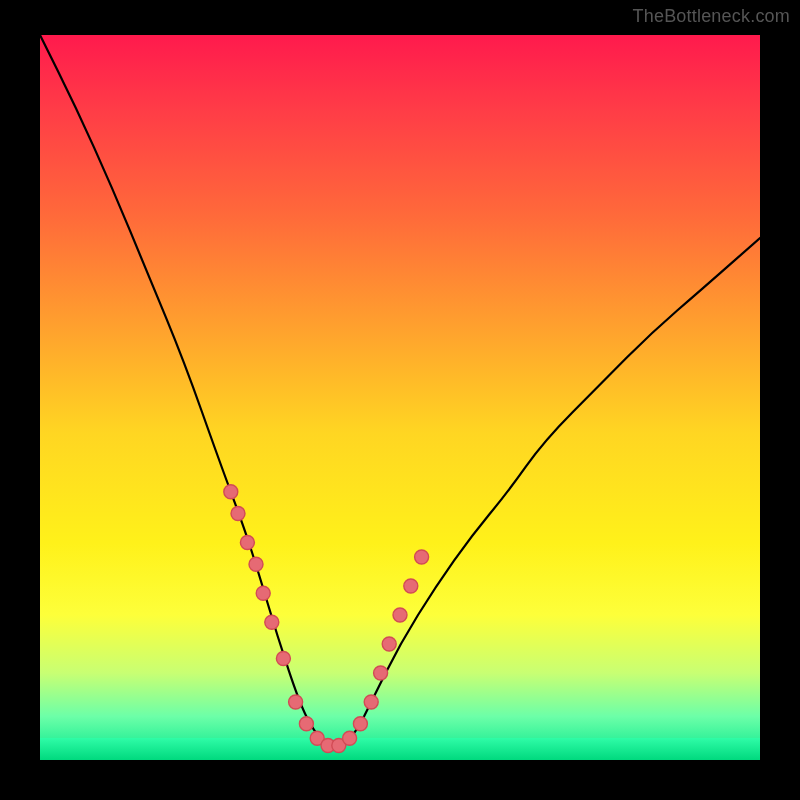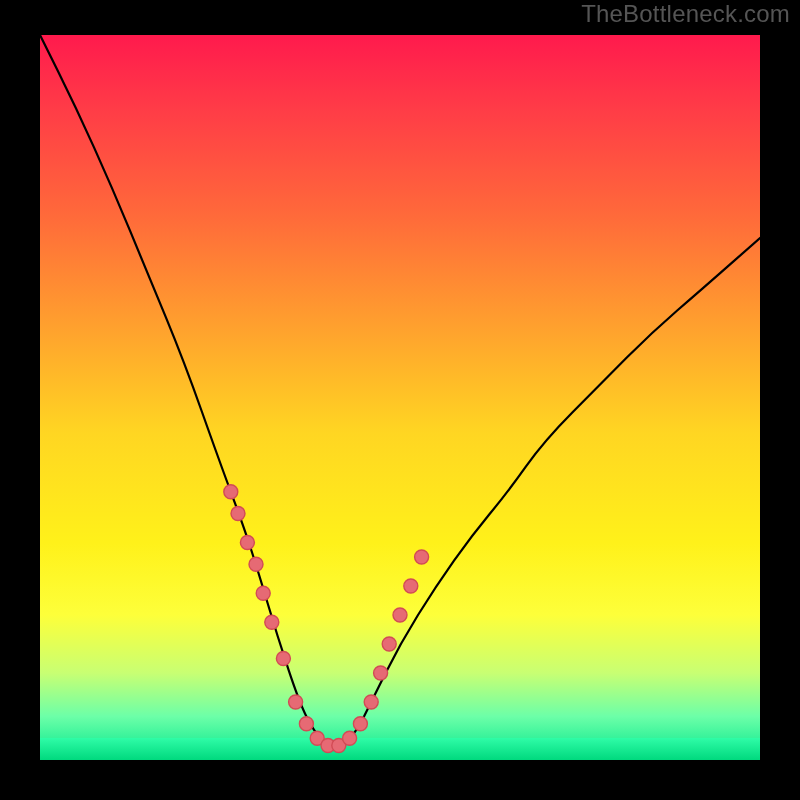--- a/index.html
+++ b/index.html
@@ -26,24 +26,24 @@
       #ffd622 55%,
       #fff11a 70%,
       #fdff3a 80%,
       #c8ff73 88%,
       #6cffa8 94%,
       #00e68c 100%
     );
   }
   .watermark {
     position: absolute;
-    top: 0;
+    top: 6px;
     right: 10px;
     color: #555;
-    font-size: 24px;
+    font-size: 18px;
     font-weight: 500;
     letter-spacing: 0.2px;
     z-index: 5;
   }
   svg.plot {
     position: absolute;
     left: 0;
     top: 0;
     width: 720px;
     height: 725px;

